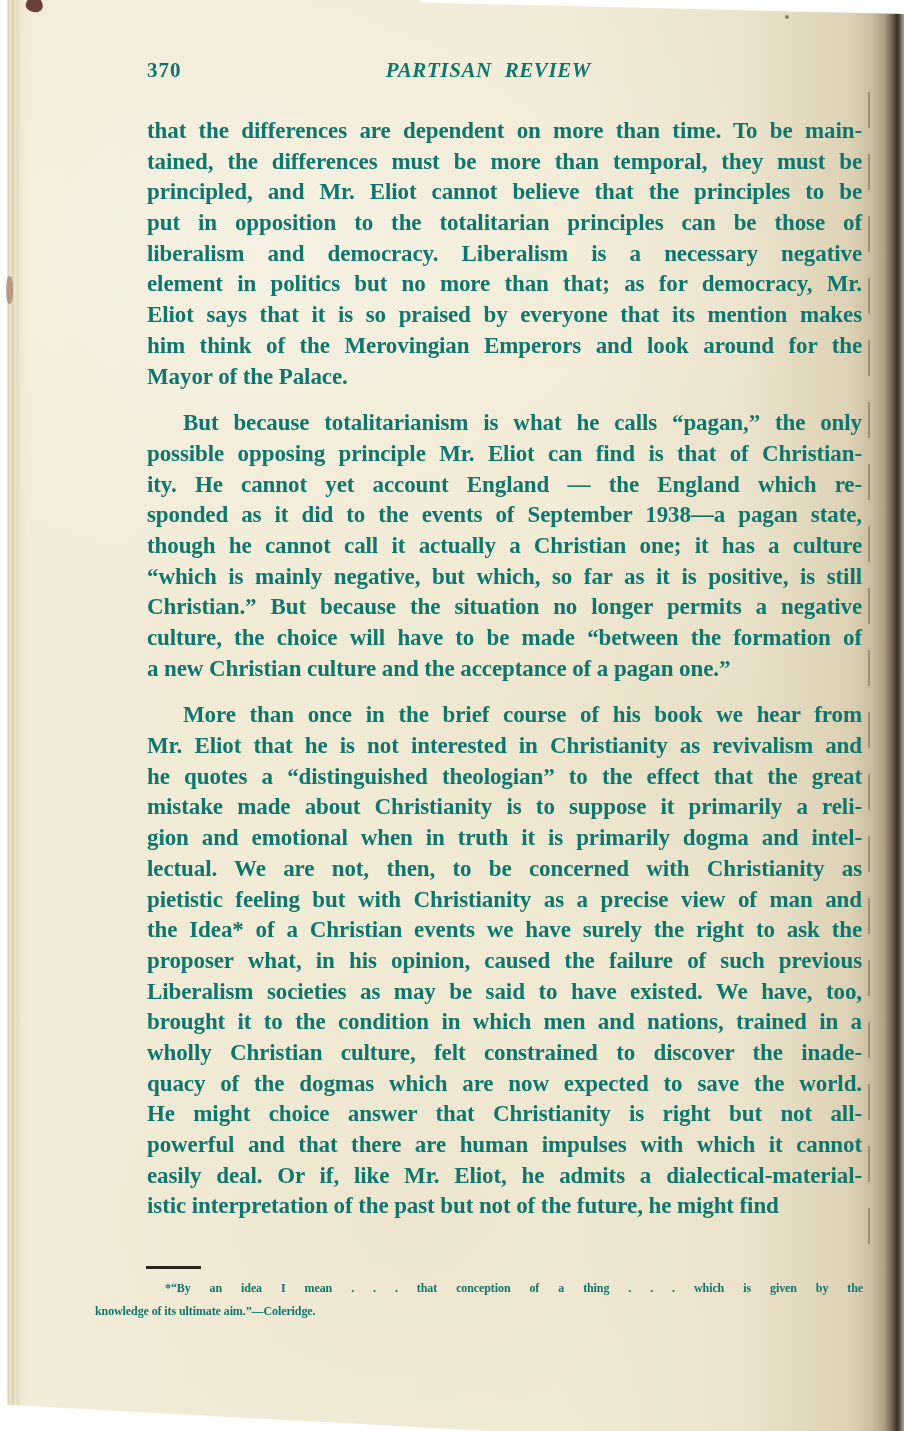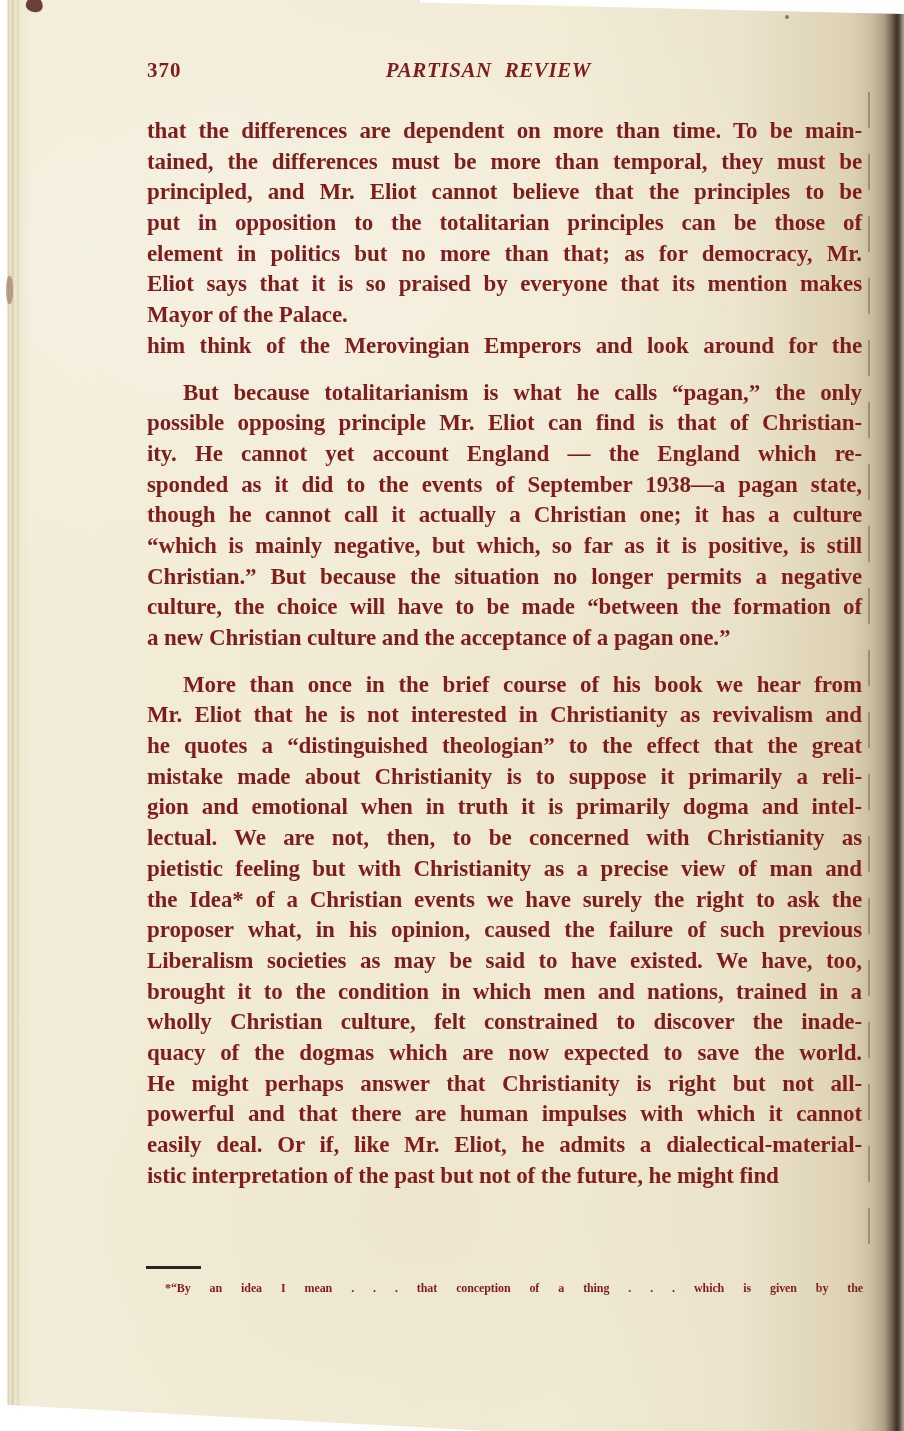--- a/index.html
+++ b/index.html
@@ -34,21 +34,21 @@
   .mark-tl{position:absolute;left:26px;top:-3px;width:17px;height:15px;background:#5a2e26;
     border-radius:46% 54% 48% 52%/58% 62% 40% 38%;transform:rotate(10deg);opacity:.9;}
   .mark-left{position:absolute;left:6px;top:276px;width:7px;height:28px;background:#8a5744;
     border-radius:45%;opacity:.5;}
   .speck{position:absolute;left:785px;top:15px;width:4px;height:4px;background:#5f5142;
     border-radius:50%;opacity:.7;}
   .margin-marks{position:absolute;left:868px;top:92px;width:2px;height:1170px;
     background:repeating-linear-gradient(to bottom,
       rgba(62,52,42,0.34) 0 36px,rgba(62,52,42,0) 36px 62px);}
   
-  .inner{position:absolute;left:147px;top:0;width:715px;height:100%;color:#7f1d1d;}
+  .inner{position:absolute;left:147px;top:0;width:715px;height:100%;color:#0f766e;}
   .header{position:absolute;top:58px;left:0;width:100%;height:30px;font-weight:700;font-size:21px;}
   .pagenum{position:absolute;left:0;top:0;letter-spacing:1px;}
   .journal{position:absolute;left:0;top:0;width:100%;text-align:center;font-style:italic;
     letter-spacing:0.6px;word-spacing:7px;transform:translateX(-16px);}
   .body{position:absolute;top:116px;left:0;width:715px;font-size:23px;font-weight:700;}
   .para{margin:0;}
   .para + .para{margin-top:16px;}
   .line{line-height:30.7px;height:30.7px;text-align:justify;text-align-last:justify;
     letter-spacing:-0.1px;white-space:normal;overflow:visible;}
   .line.lastline{text-align-last:left;}
@@ -77,24 +77,25 @@
     <div class="header">
       <span class="pagenum">370</span>
       <span class="journal">PARTISAN REVIEW</span>
     </div>
     <div class="body" id="body-text">
         <div class="para">
           <div class="line">that the differences are dependent on more than time. To be main-</div>
           <div class="line">tained, the differences must be more than temporal, they must be</div>
           <div class="line">principled, and Mr. Eliot cannot believe that the principles to be</div>
           <div class="line">put in opposition to the totalitarian principles can be those of</div>
+          <div class="line">liberalism and democracy. Liberalism is a necessary negative</div>
           <div class="line">element in politics but no more than that; as for democracy, Mr.</div>
           <div class="line">Eliot says that it is so praised by everyone that its mention makes</div>
+          <div class="line">him think of the Merovingian Emperors and look around for the</div>
           <div class="line lastline">Mayor of the Palace.</div>
-          <div class="line">him think of the Merovingian Emperors and look around for the</div>
         </div>
         <div class="para">
           <div class="line indent">But because totalitarianism is what he calls “pagan,” the only</div>
           <div class="line">possible opposing principle Mr. Eliot can find is that of Christian-</div>
           <div class="line">ity. He cannot yet account England — the England which re-</div>
           <div class="line">sponded as it did to the events of September 1938—a pagan state,</div>
           <div class="line">though he cannot call it actually a Christian one; it has a culture</div>
           <div class="line">“which is mainly negative, but which, so far as it is positive, is still</div>
           <div class="line">Christian.” But because the situation no longer permits a negative</div>
           <div class="line">culture, the choice will have to be made “between the formation of</div>
@@ -107,24 +108,25 @@
           <div class="line">mistake made about Christianity is to suppose it primarily a reli-</div>
           <div class="line">gion and emotional when in truth it is primarily dogma and intel-</div>
           <div class="line">lectual. We are not, then, to be concerned with Christianity as</div>
           <div class="line">pietistic feeling but with Christianity as a precise view of man and</div>
           <div class="line">the Idea* of a Christian events we have surely the right to ask the</div>
           <div class="line">proposer what, in his opinion, caused the failure of such previous</div>
           <div class="line">Liberalism societies as may be said to have existed. We have, too,</div>
           <div class="line">brought it to the condition in which men and nations, trained in a</div>
           <div class="line">wholly Christian culture, felt constrained to discover the inade-</div>
           <div class="line">quacy of the dogmas which are now expected to save the world.</div>
-          <div class="line">He might perhaps answer that Christianity is right but not all-</div>
+          <div class="line">He might choice answer that Christianity is right but not all-</div>
           <div class="line">powerful and that there are human impulses with which it cannot</div>
           <div class="line">easily deal. Or if, like Mr. Eliot, he admits a dialectical-material-</div>
           <div class="line lastline">istic interpretation of the past but not of the future, he might find</div>
         </div>
       </div>
     <div class="fn-rule"></div>
     <div class="footnote" id="footnote">
         <div class="fline findent">*“By an idea I mean . . . that conception of a thing . . . which is given by the</div>
+        <div class="fline lastline">knowledge of its ultimate aim.”—Coleridge.</div>
       </div>
   </div>
 </div>
 
 </body></html>

